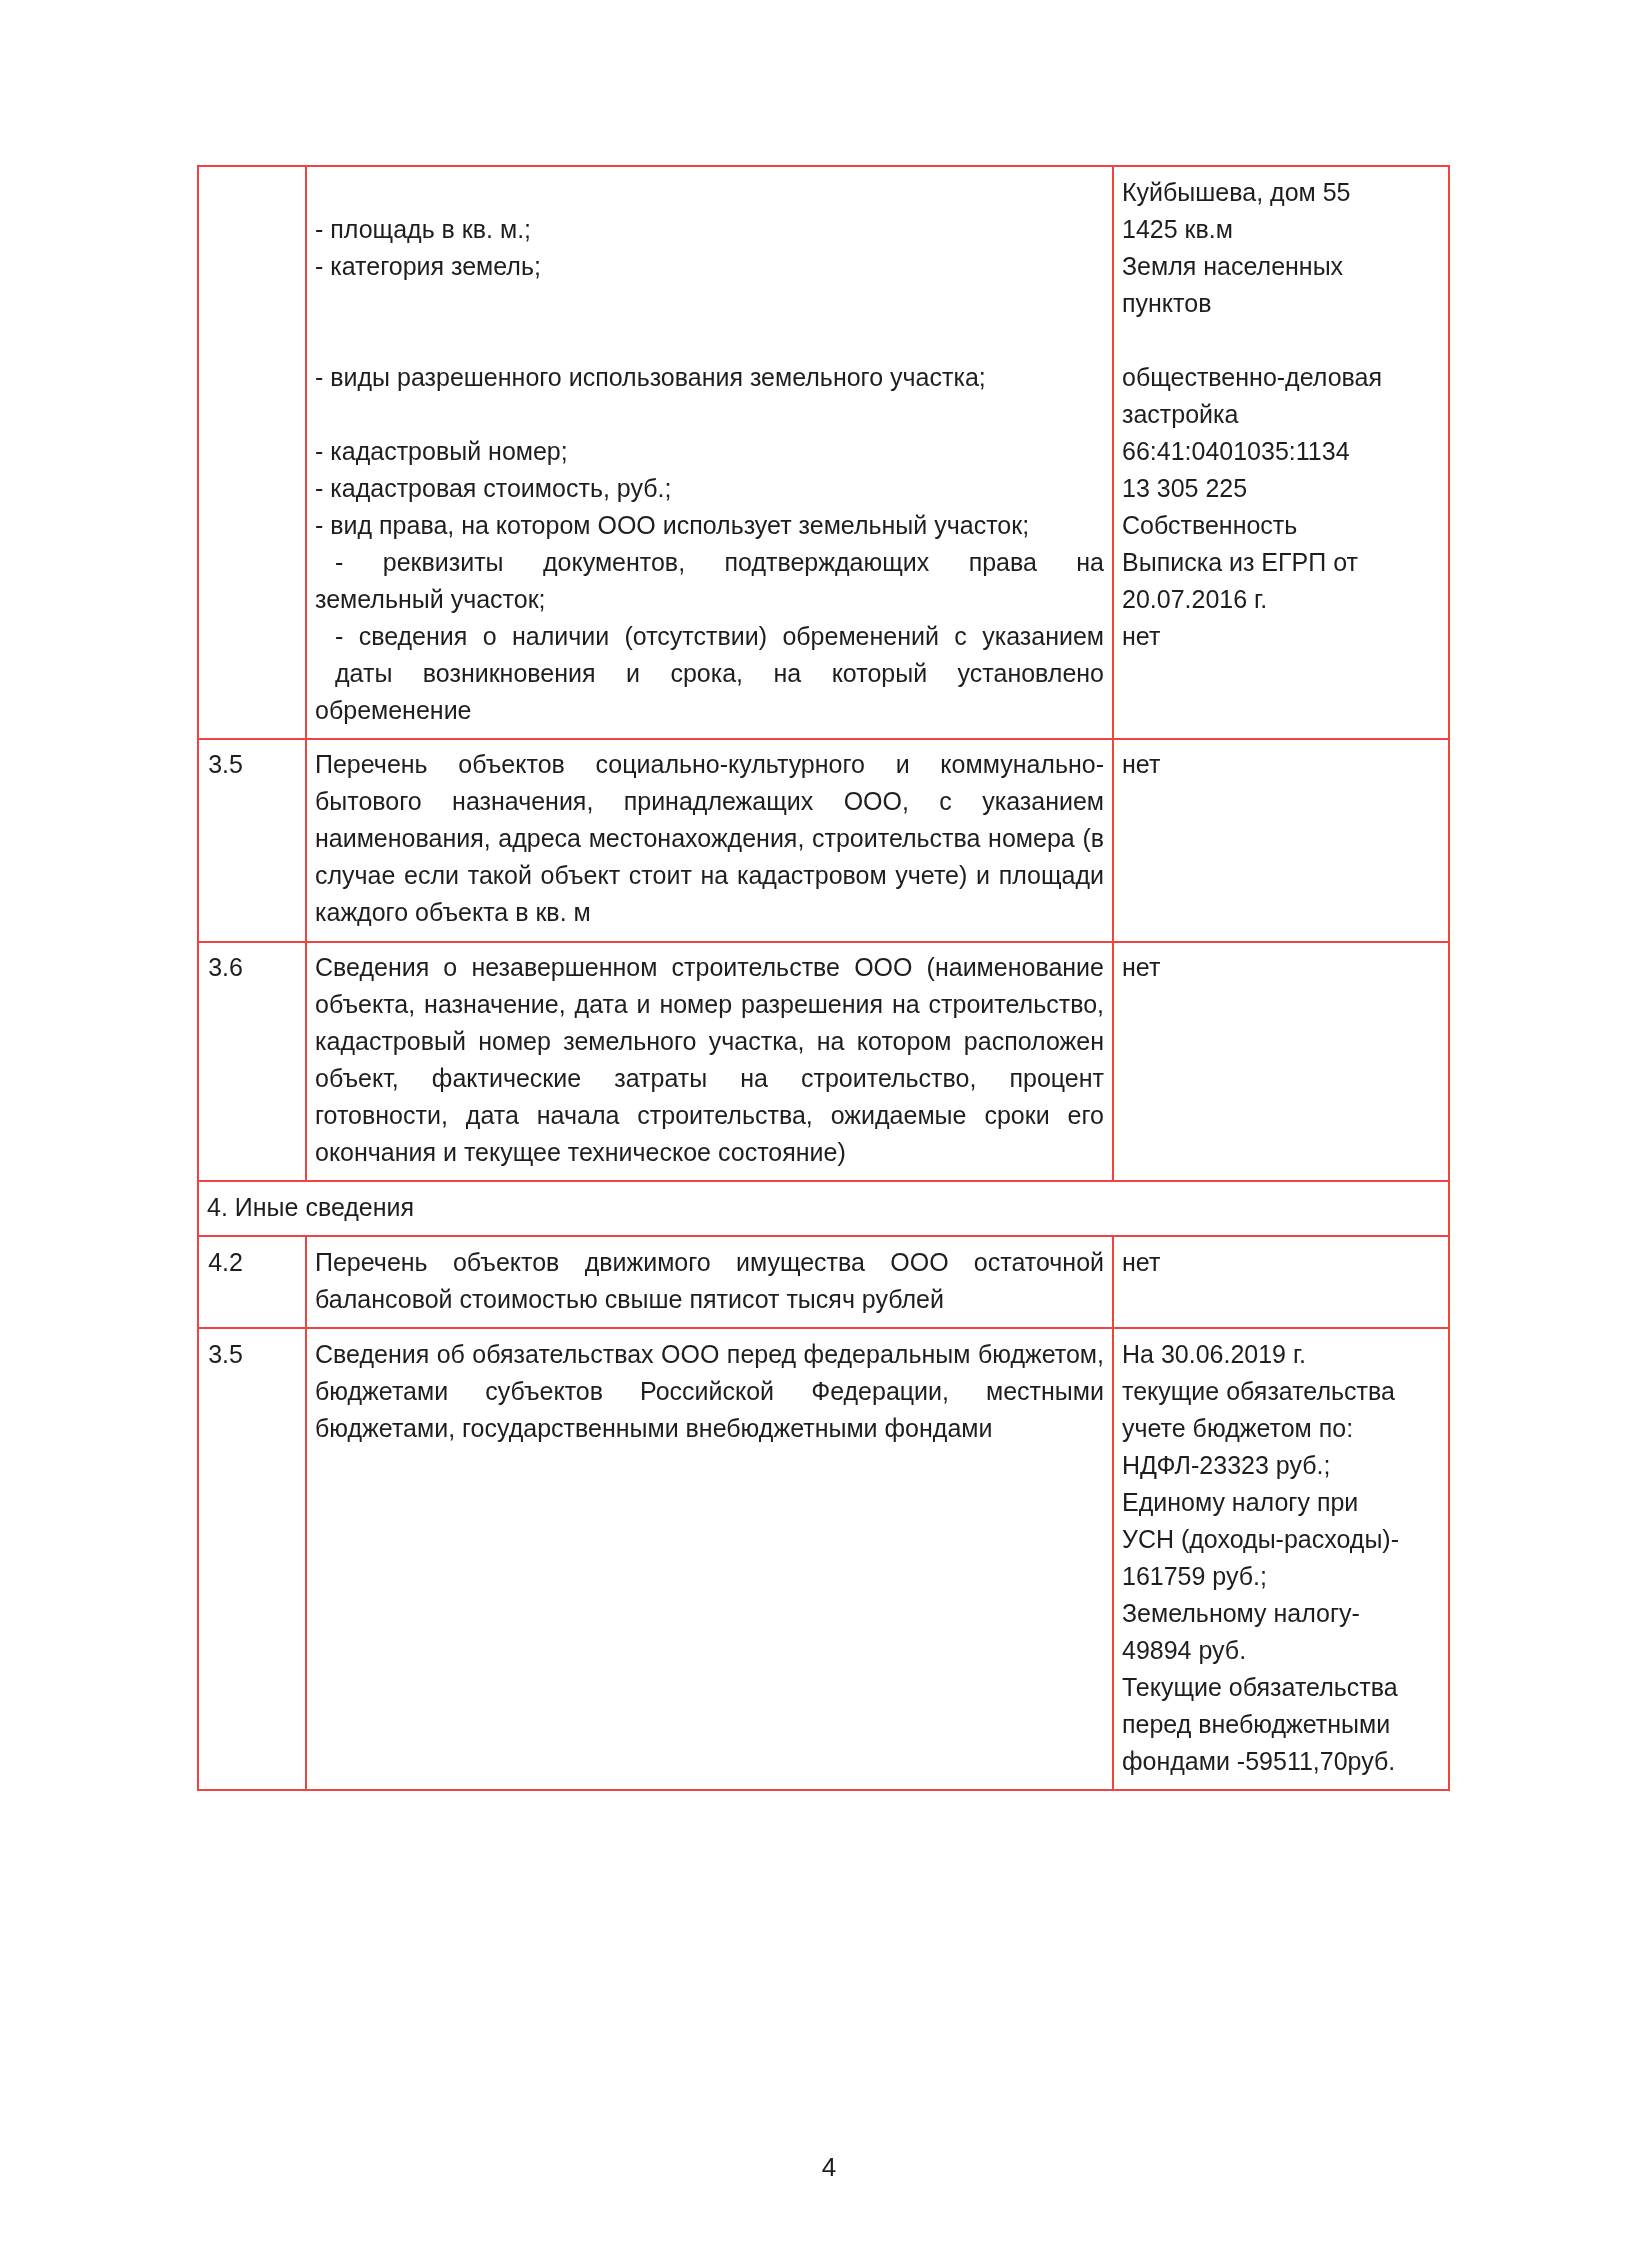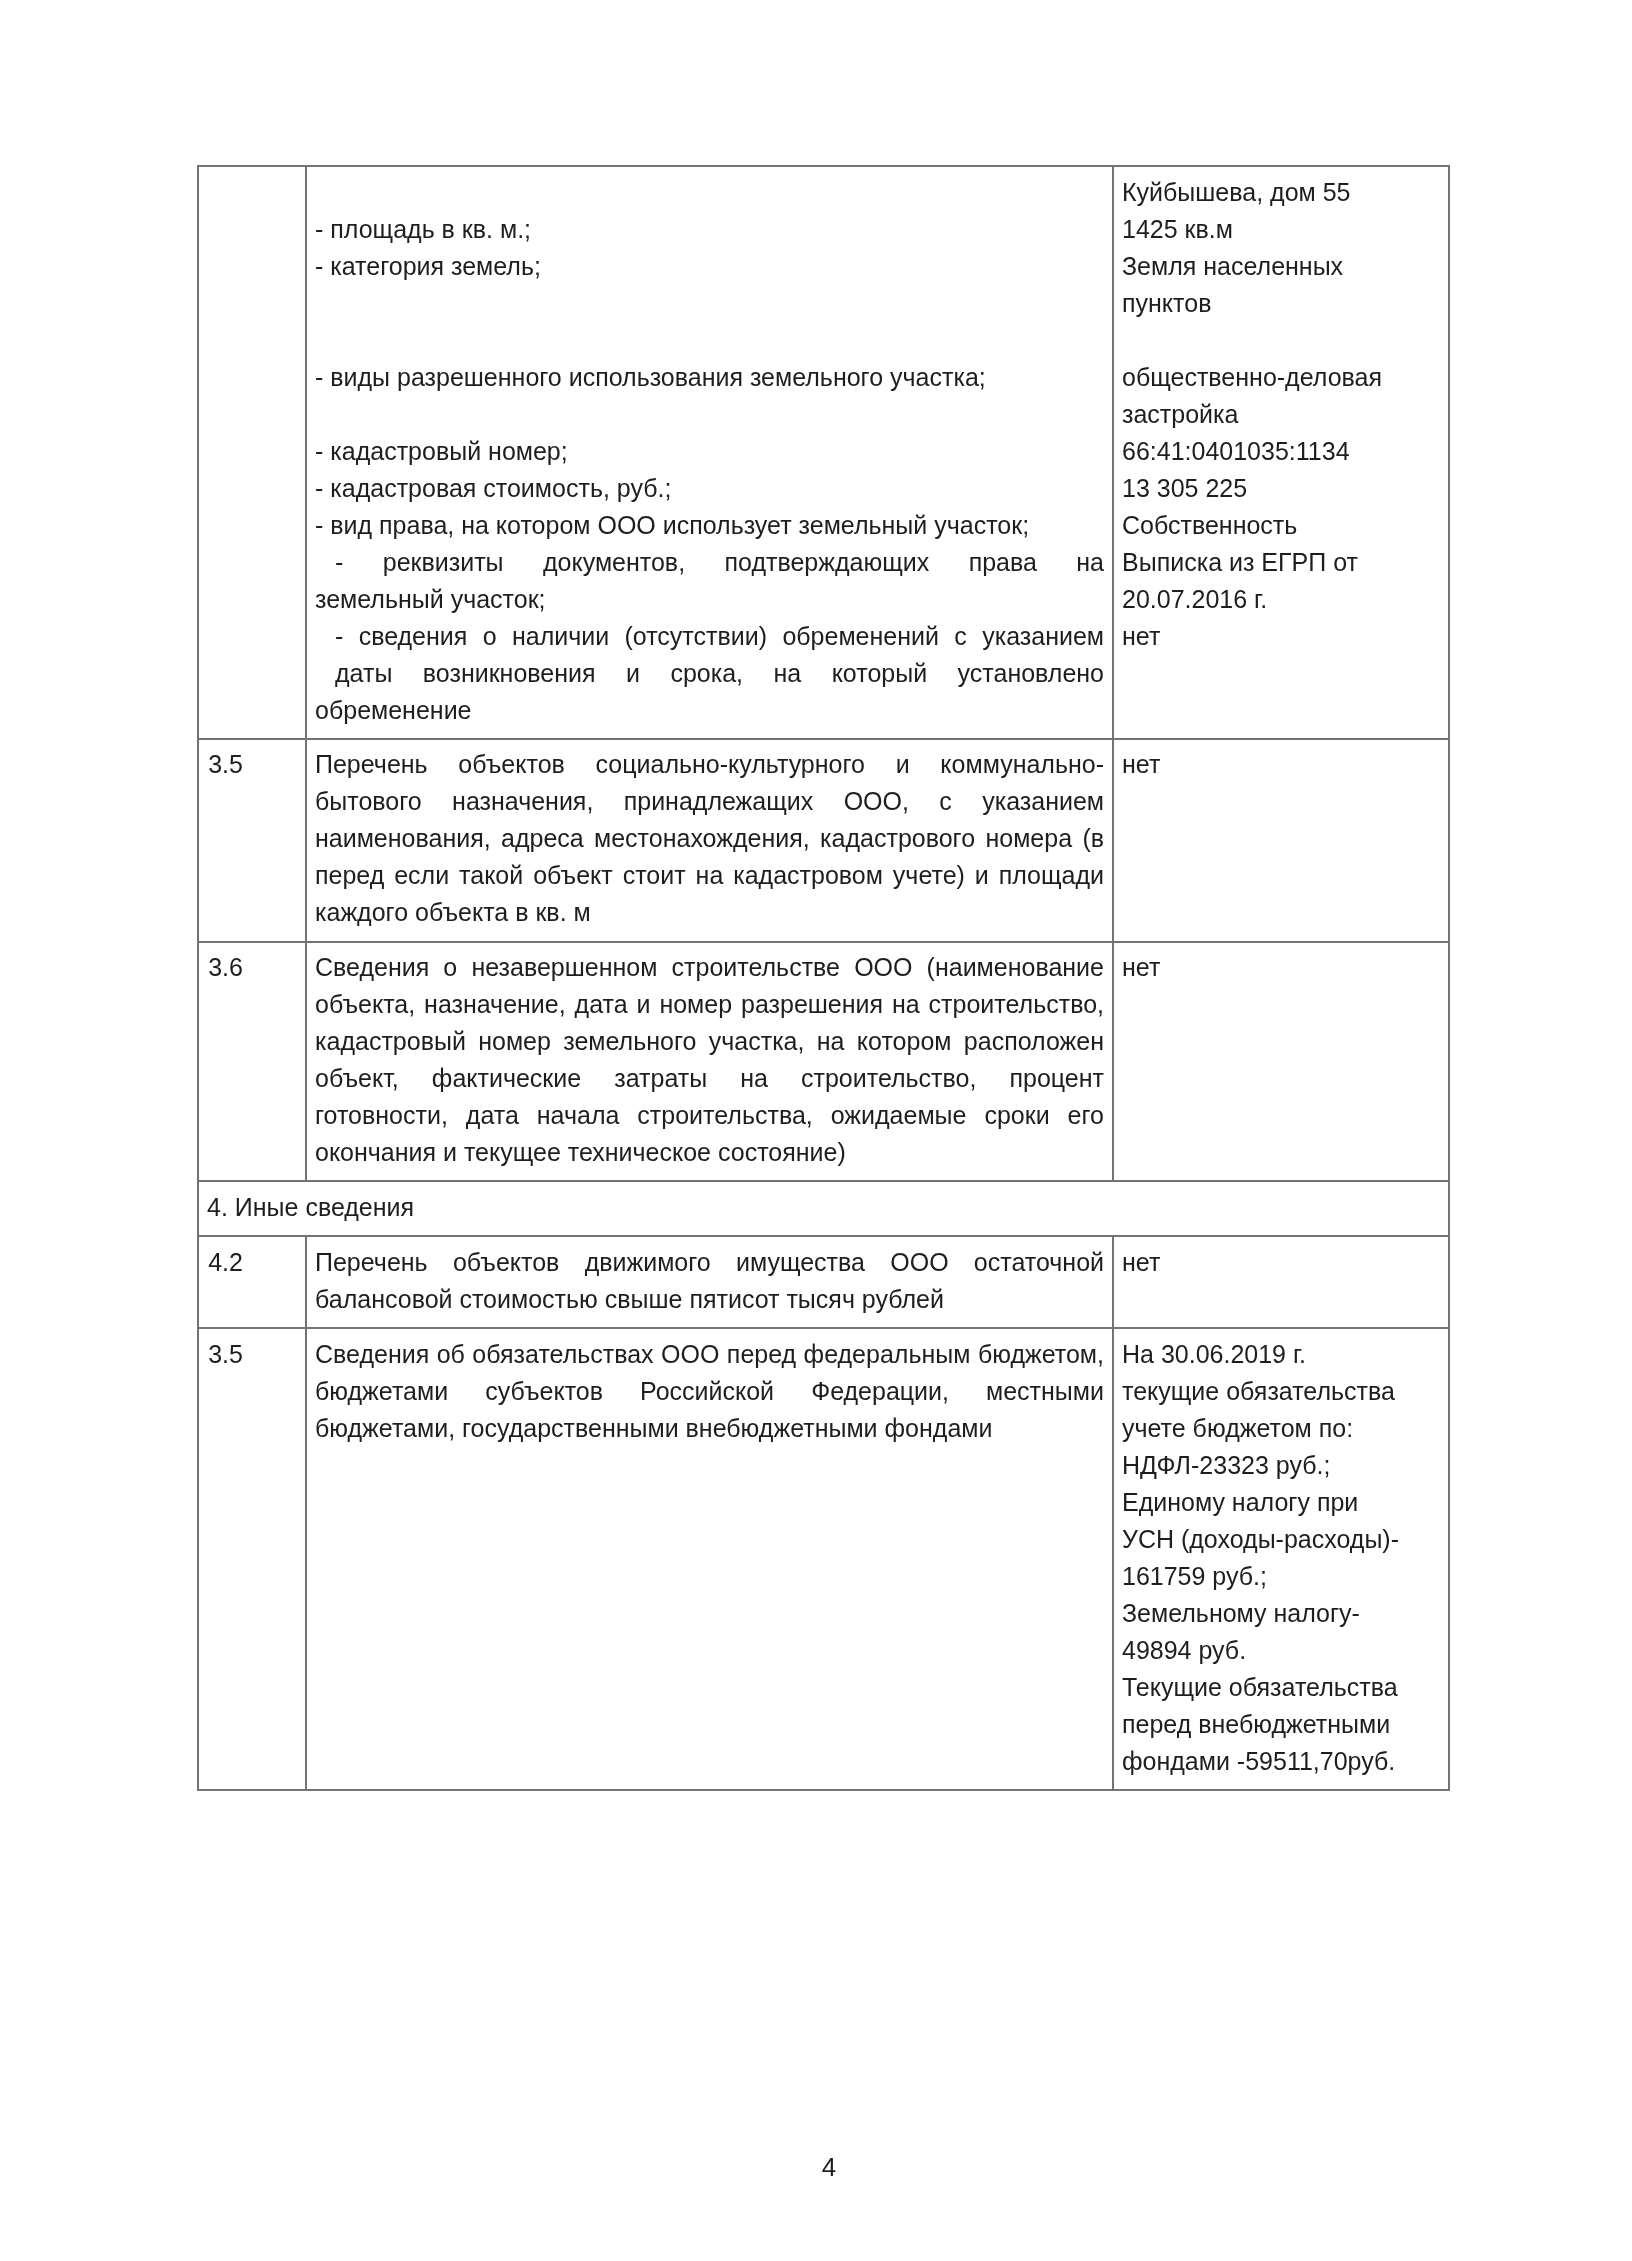--- a/index.html
+++ b/index.html
@@ -11,21 +11,21 @@
   .page { position: absolute; left: 0; top: 0; width: 1632px; height: 2261px; }
   table.doc {
     position: absolute; left: 197px; top: 165px;
     width: 1250px;
     border-collapse: collapse;
     table-layout: fixed;
     font-size: 25px;
     line-height: 37px;
   }
   table.doc td {
-    border: 2px solid #737373;
+    border: 2px solid #ef4444;
     vertical-align: top;
     padding: 6.6px 8px 9.2px 8px;
   }
   col.c-num { width: 108px; }
   col.c-desc { width: 807px; }
   col.c-val { width: 336px; }
   .num { padding-left: 9.2px !important; }
   .desc { text-align: justify; }
   .line { display: block; }
   .just { text-align: justify; text-align-last: justify; margin-left: 20px; }
@@ -80,21 +80,21 @@
           <span class="line">13 305 225</span>
           <span class="line">Собственность</span>
           <span class="line">Выписка из ЕГРП от</span>
           <span class="line">20.07.2016 г.</span>
           <span class="line">нет</span>
         </td>
       </tr>
 
       <tr>
         <td class="num">3.5</td>
-        <td class="desc">Перечень объектов социально-культурного и коммунально-бытового назначения, принадлежащих ООО, с указанием наименования, адреса местонахождения, кадастрового номера (в перед если такой объект стоит на кадастровом учете) и площади каждого объекта в кв. м</td>
+        <td class="desc">Перечень объектов социально-культурного и коммунально-бытового назначения, принадлежащих ООО, с указанием наименования, адреса местонахождения, строительства номера (в случае если такой объект стоит на кадастровом учете) и площади каждого объекта в кв. м</td>
         <td class="val">нет</td>
       </tr>
 
       <tr>
         <td class="num">3.6</td>
         <td class="desc">Сведения о незавершенном строительстве ООО (наименование объекта, назначение, дата и номер разрешения на строительство, кадастровый номер земельного участка, на котором расположен объект, фактические затраты на строительство, процент готовности, дата начала строительства, ожидаемые сроки его окончания и текущее техническое состояние)</td>
         <td class="val">нет</td>
       </tr>
 
       <tr class="section">

